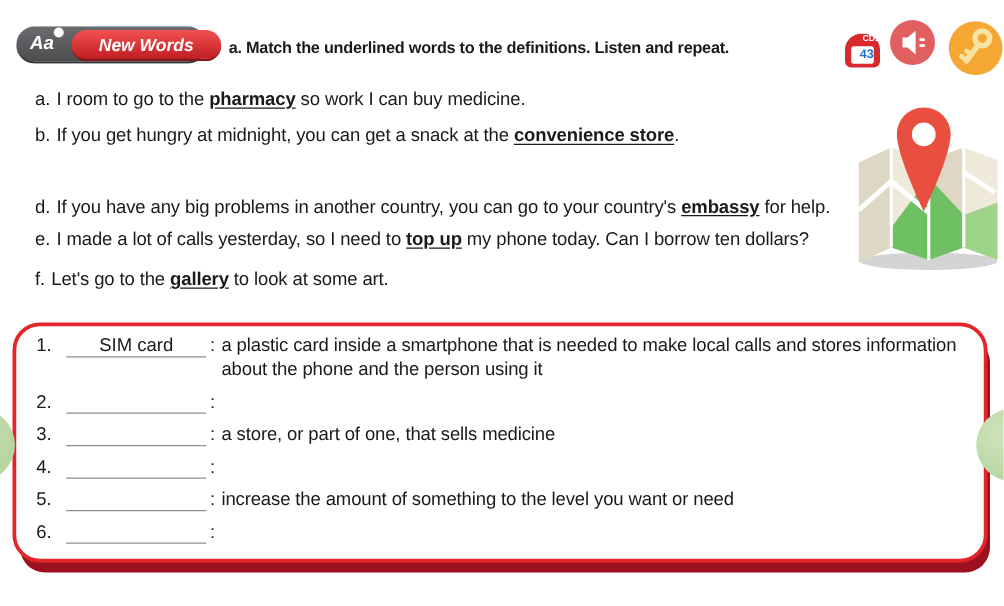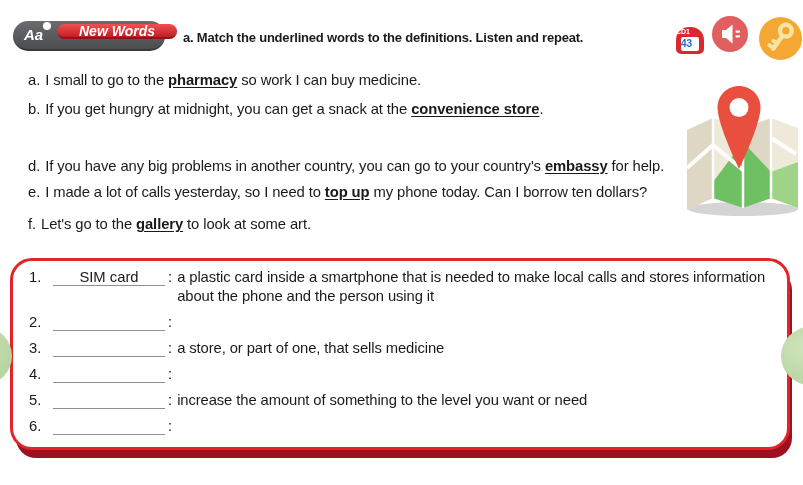--- a/index.html
+++ b/index.html
@@ -19,34 +19,34 @@
   }
   .nw-aa {
     position: absolute; left: 11px; top: 5px; color: #ffffff;
     font-weight: bold; font-size: 15px; font-style: italic;
   }
   .nw-splat {
     position: absolute; left: 30px; top: 1px; width: 8px; height: 8px;
     background: #ffffff; border-radius: 50%;
   }
   .nw-pill {
-    position: absolute; left: 44px; top: 3px; width: 120px; height: 15px;
+    position: absolute; left: 44px; top: 3px; width: 120px; height: 25px;
     background: linear-gradient(#f25050, #c01e24);
     border-radius: 13px; border-bottom: 2px solid #8d1418;
     color: #ffffff; font-weight: bold; font-style: italic; font-size: 14px;
     display: flex; align-items: center; justify-content: center;
   }
   .instruction {
     position: absolute; left: 183px; top: 30px;
     font-size: 13px; font-weight: bold; letter-spacing: -0.2px;
   }
   .cd-badge {
     position: absolute; left: 676px; top: 27px; width: 28px; height: 27px;
     background: #d8292e; border-radius: 13px 13px 5px 5px;
-    text-align: left;
+    text-align: right;
   }
   .cd-band { display: block; color: #ffffff; font-size: 7px; font-weight: bold; line-height: 10px; }
   .cd-num {
     display: block; width: 18px; height: 14px; margin: 0 auto;
     background: #ffffff; border-radius: 2px;
     color: #1d6fd1; font-size: 10px; font-weight: bold; line-height: 14px;
   }
   .round-btn { position: absolute; border-radius: 50%; border: none; cursor: pointer; padding: 0; }
   .btn-audio { left: 712px; top: 16px; width: 36px; height: 36px; background: #e15f5f; }
   .btn-key { left: 759px; top: 17px; width: 43px; height: 43px; background: #f5a733; }
@@ -117,21 +117,21 @@
 
   <button class="round-btn btn-key">
     <svg viewBox="0 0 44 44">
       <circle cx="27.5" cy="14" r="6" fill="none" stroke="#f9e3a0" stroke-width="4.5"></circle>
       <line x1="24" y1="19.5" x2="14.5" y2="32.5" stroke="#f9e3a0" stroke-width="4.5" stroke-linecap="round"></line>
       <line x1="15" y1="32" x2="10.5" y2="28.8" stroke="#f9e3a0" stroke-width="4" stroke-linecap="round"></line>
       <line x1="18.5" y1="27.2" x2="14.8" y2="24.5" stroke="#f9e3a0" stroke-width="4" stroke-linecap="round"></line>
     </svg>
   </button>
 
-  <div class="sentence" style="top:72px"><span class="s-letter">a.</span><span>I small to go to the </span><span class="kw">pharmacy</span><span> so work I can buy medicine.</span></div>
+  <div class="sentence" style="top:72px"><span class="s-letter">a.</span><span>I room to go to the </span><span class="kw">pharmacy</span><span> so work I can buy medicine.</span></div>
   <div class="sentence" style="top:101px"><span class="s-letter">b.</span><span>If you get hungry at midnight, you can get a snack at the </span><span class="kw">convenience store</span><span>.</span></div>
   <div class="sentence" style="top:158px"><span class="s-letter">d.</span><span>If you have any big problems in another country, you can go to your country's </span><span class="kw">embassy</span><span> for help.</span></div>
   <div class="sentence" style="top:184px"><span class="s-letter">e.</span><span>I made a lot of calls yesterday, so I need to </span><span class="kw">top up</span><span> my phone today. Can I borrow ten dollars?</span></div>
   <div class="sentence" style="top:216px"><span class="s-letter">f.</span><span>Let's go to the </span><span class="kw">gallery</span><span> to look at some art.</span></div>
 
   <svg class="map-art" width="118" height="140" viewBox="0 0 118 140">
     <ellipse cx="60" cy="127" rx="55" ry="7" fill="rgba(100,100,100,0.28)"></ellipse>
     <polygon points="4,48 30,36 30,116 4,128" fill="#ded7c4"></polygon>
     <polygon points="30,36 60,46 60,126 30,116" fill="#efe9da"></polygon>
     <polygon points="60,46 88,36 88,116 60,126" fill="#ded7c4"></polygon>

